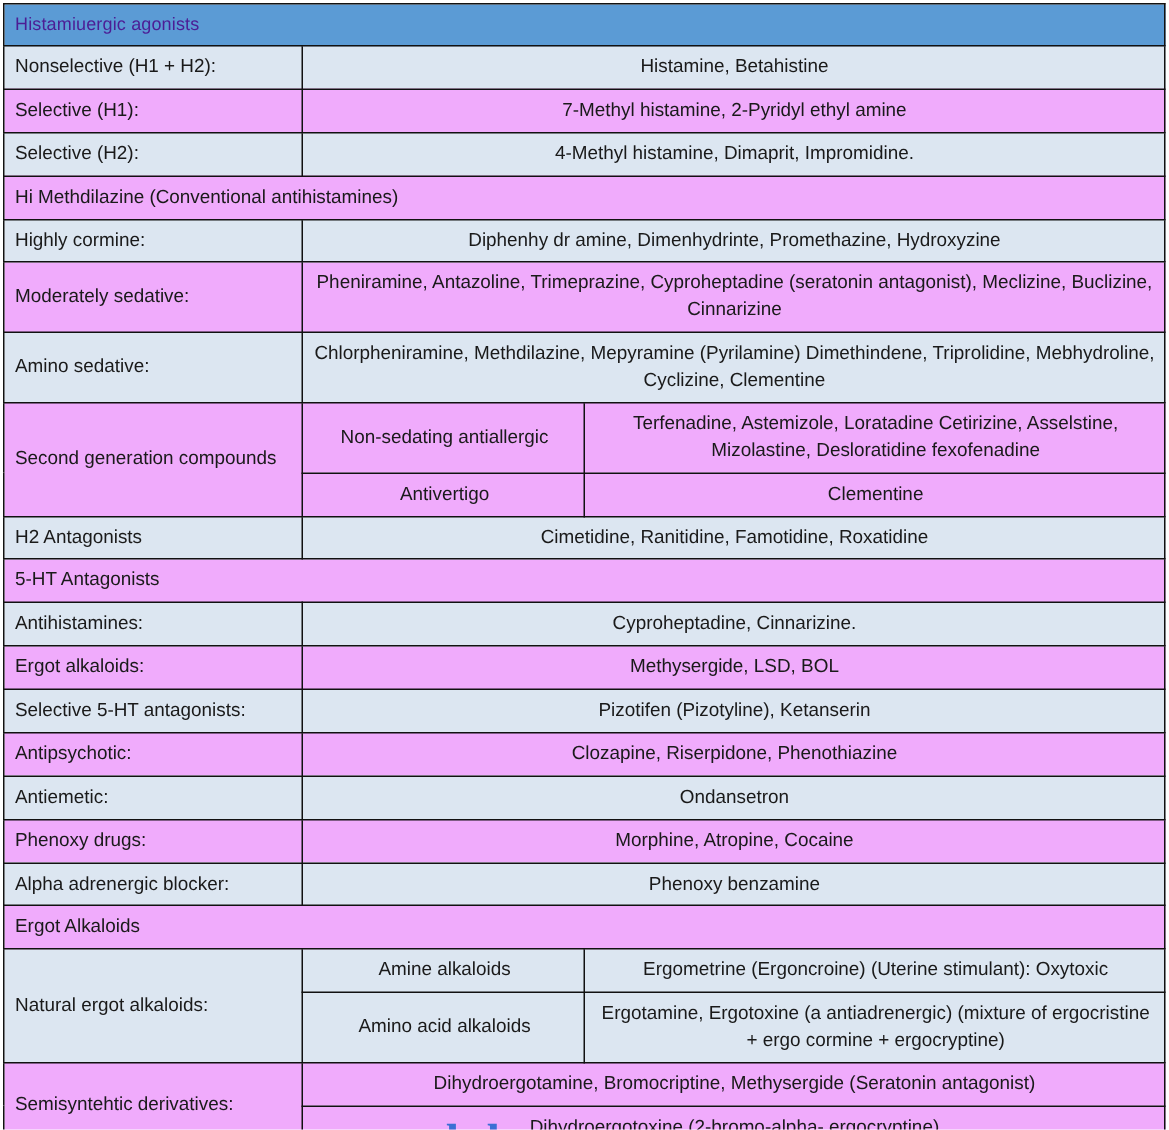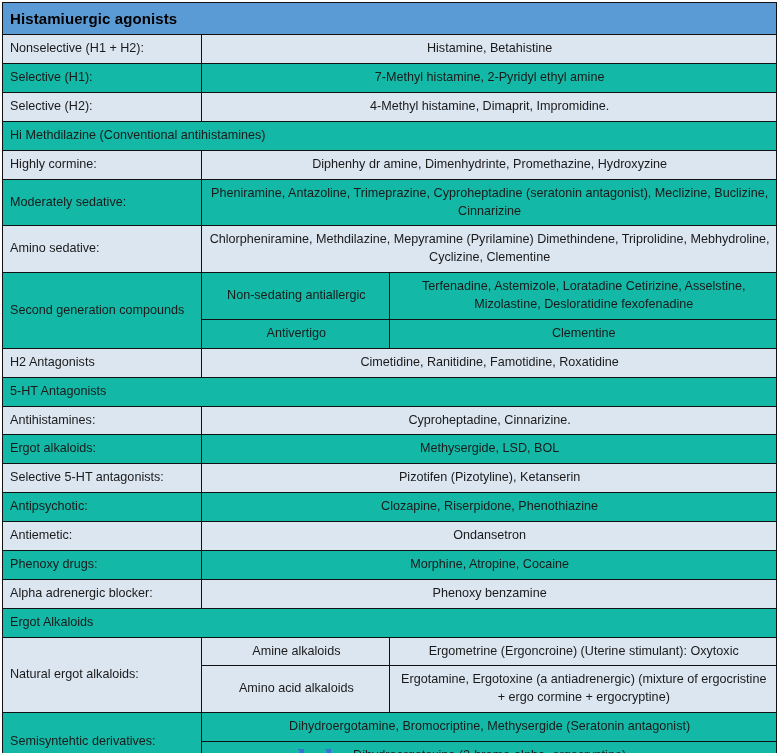--- a/index.html
+++ b/index.html
@@ -29,31 +29,31 @@
     border-collapse: collapse;
     table-layout: fixed;
     font-size: 12.6px;
   }
 
   table.drug-table td {
     border: 1px solid #111111;
     padding: 5px 6px 5px 7px;
     vertical-align: middle;
     line-height: 1.42;
-    background: #14b8a6;
+    background: #f0abfc;
     word-wrap: break-word;
   }
 
   .shade { background: #dce6f1 !important; }
 
   .hdr-cell {
     background: #5b9bd5 !important;
-    color: #000000;
-    font-weight: bold;
-    font-size: 15px;
+    color: #4c1d95;
+    font-weight: normal;
+    font-size: 12px;
     padding: 5px 6px 6px 9px;
     letter-spacing: 0.1px;
   }
 
   .col-a { width: 199px; }
   .col-b { width: 188px; }
   .col-c { width: 386px; }
 
   .cell-indent { padding-left: 11px; text-align: center; }
 

